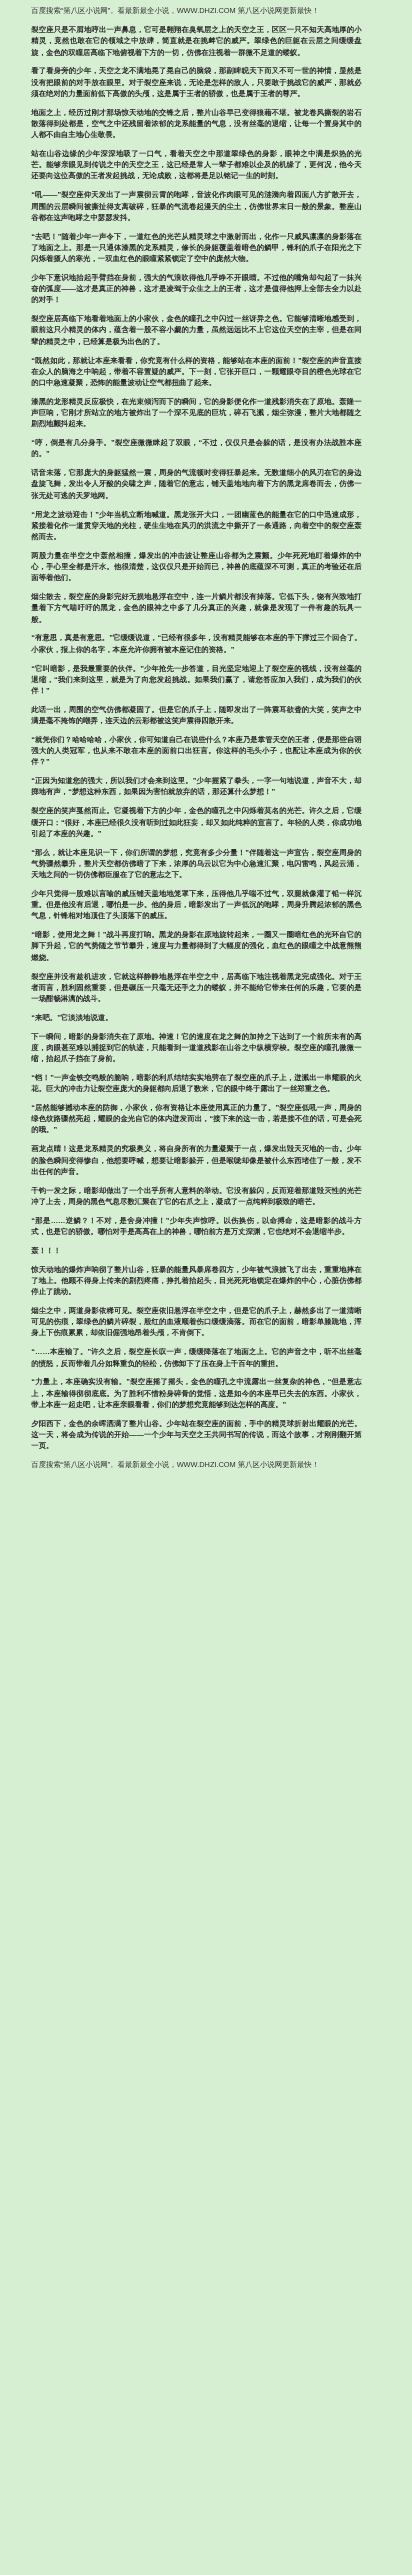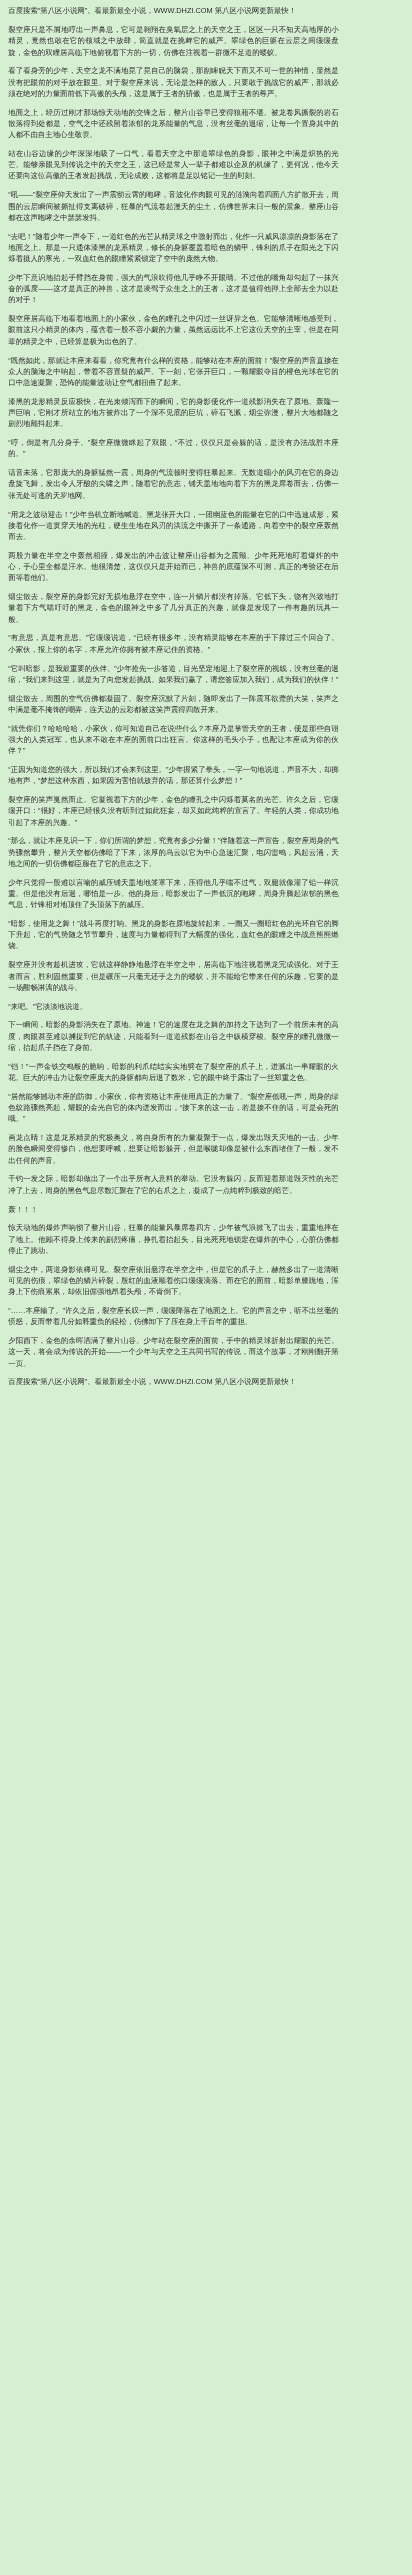--- a/index.html
+++ b/index.html
@@ -10,30 +10,32 @@
   .page {
     width: 347px;
     min-height: 2576px;
     box-sizing: border-box;
     background: #d6eed2;
     padding: 4.7px 8.3px 7px 8.3px;
     font-family: "Liberation Sans", "DejaVu Sans", sans-serif;
     color: #2b2b2b;
     font-size: 7.4px;
     line-height: 11.2px;
+    margin-left: 23px;
   }
   .site-line {
     margin: 0 0 8.3px 0;
     text-align: justify;
     word-break: break-all;
   }
   .para {
     margin: 0 0 7.7px 0;
     text-align: justify;
     word-break: break-all;
+    font-weight: bold;
   }
   .footer-line {
     margin: 3.5px 0 0 0;
     text-align: justify;
     word-break: break-all;
   }
 </style>
 </head>
 <body>
 
@@ -51,36 +53,38 @@
       <p class="para">裂空座居高临下地看着地面上的小家伙，金色的瞳孔之中闪过一丝讶异之色。它能够清晰地感受到，眼前这只小精灵的体内，蕴含着一股不容小觑的力量，虽然远远比不上它这位天空的主宰，但是在同辈的精灵之中，已经算是极为出色的了。</p>
       <p class="para">“既然如此，那就让本座来看看，你究竟有什么样的资格，能够站在本座的面前！”裂空座的声音直接在众人的脑海之中响起，带着不容置疑的威严。下一刻，它张开巨口，一颗耀眼夺目的橙色光球在它的口中急速凝聚，恐怖的能量波动让空气都扭曲了起来。</p>
       <p class="para">漆黑的龙形精灵反应极快，在光束倾泻而下的瞬间，它的身影便化作一道残影消失在了原地。轰隆一声巨响，它刚才所站立的地方被炸出了一个深不见底的巨坑，碎石飞溅，烟尘弥漫，整片大地都随之剧烈地颤抖起来。</p>
       <p class="para">“哼，倒是有几分身手。”裂空座微微眯起了双眼，“不过，仅仅只是会躲的话，是没有办法战胜本座的。”</p>
       <p class="para">话音未落，它那庞大的身躯猛然一震，周身的气流顿时变得狂暴起来。无数道细小的风刃在它的身边盘旋飞舞，发出令人牙酸的尖啸之声，随着它的意志，铺天盖地地向着下方的黑龙席卷而去，仿佛一张无处可逃的天罗地网。</p>
       <p class="para">“用龙之波动迎击！”少年当机立断地喊道。黑龙张开大口，一团幽蓝色的能量在它的口中迅速成形，紧接着化作一道贯穿天地的光柱，硬生生地在风刃的洪流之中撕开了一条通路，向着空中的裂空座轰然而去。</p>
       <p class="para">两股力量在半空之中轰然相撞，爆发出的冲击波让整座山谷都为之震颤。少年死死地盯着爆炸的中心，手心里全都是汗水。他很清楚，这仅仅只是开始而已，神兽的底蕴深不可测，真正的考验还在后面等着他们。</p>
       <p class="para">烟尘散去，裂空座的身影完好无损地悬浮在空中，连一片鳞片都没有掉落。它低下头，饶有兴致地打量着下方气喘吁吁的黑龙，金色的眼神之中多了几分真正的兴趣，就像是发现了一件有趣的玩具一般。</p>
       <p class="para">“有意思，真是有意思。”它缓缓说道，“已经有很多年，没有精灵能够在本座的手下撑过三个回合了。小家伙，报上你的名字，本座允许你拥有被本座记住的资格。”</p>
       <p class="para">“它叫暗影，是我最重要的伙伴。”少年抢先一步答道，目光坚定地迎上了裂空座的视线，没有丝毫的退缩，“我们来到这里，就是为了向您发起挑战。如果我们赢了，请您答应加入我们，成为我们的伙伴！”</p>
-      <p class="para">烟尘散去，周围的空气仿佛都凝固了。裂空座沉默了片刻，随即发出了一阵震耳欲聋的大笑，笑声之中满是毫不掩饰的嘲弄，连天边的云彩都被这笑声震得四散开来。</p>
+      <p class="para">此话一出，周围的空气仿佛都凝固了。但是它的爪子上，随即发出了一阵震耳欲聋的大笑，笑声之中满是毫不掩饰的嘲弄，连天边的云彩都被这笑声震得四散开来。</p>
       <p class="para">“就凭你们？哈哈哈哈，小家伙，你可知道自己在说些什么？本座乃是掌管天空的王者，便是那些自诩强大的人类冠军，也从来不敢在本座的面前口出狂言。你这样的毛头小子，也配让本座成为你的伙伴？”</p>
       <p class="para">“正因为知道您的强大，所以我们才会来到这里。”少年握紧了拳头，一字一句地说道，声音不大，却掷地有声，“梦想这种东西，如果因为害怕就放弃的话，那还算什么梦想！”</p>
       <p class="para">裂空座的笑声戛然而止。它凝视着下方的少年，金色的瞳孔之中闪烁着莫名的光芒。许久之后，它缓缓开口：“很好，本座已经很久没有听到过如此狂妄，却又如此纯粹的宣言了。年轻的人类，你成功地引起了本座的兴趣。”</p>
       <p class="para">“那么，就让本座见识一下，你们所谓的梦想，究竟有多少分量！”伴随着这一声宣告，裂空座周身的气势骤然攀升，整片天空都仿佛暗了下来，浓厚的乌云以它为中心急速汇聚，电闪雷鸣，风起云涌，天地之间的一切仿佛都臣服在了它的意志之下。</p>
       <p class="para">少年只觉得一股难以言喻的威压铺天盖地地笼罩下来，压得他几乎喘不过气，双腿就像灌了铅一样沉重。但是他没有后退，哪怕是一步。他的身后，暗影发出了一声低沉的咆哮，周身升腾起浓郁的黑色气息，针锋相对地顶住了头顶落下的威压。</p>
       <p class="para">“暗影，使用龙之舞！”战斗再度打响。黑龙的身影在原地旋转起来，一圈又一圈暗红色的光环自它的脚下升起，它的气势随之节节攀升，速度与力量都得到了大幅度的强化，血红色的眼瞳之中战意熊熊燃烧。</p>
       <p class="para">裂空座并没有趁机进攻，它就这样静静地悬浮在半空之中，居高临下地注视着黑龙完成强化。对于王者而言，胜利固然重要，但是碾压一只毫无还手之力的蝼蚁，并不能给它带来任何的乐趣，它要的是一场酣畅淋漓的战斗。</p>
       <p class="para">“来吧。”它淡淡地说道。</p>
       <p class="para">下一瞬间，暗影的身影消失在了原地。神速！它的速度在龙之舞的加持之下达到了一个前所未有的高度，肉眼甚至难以捕捉到它的轨迹，只能看到一道道残影在山谷之中纵横穿梭。裂空座的瞳孔微微一缩，抬起爪子挡在了身前。</p>
       <p class="para">“铛！”一声金铁交鸣般的脆响，暗影的利爪结结实实地劈在了裂空座的爪子上，迸溅出一串耀眼的火花。巨大的冲击力让裂空座庞大的身躯都向后退了数米，它的眼中终于露出了一丝郑重之色。</p>
       <p class="para">“居然能够撼动本座的防御，小家伙，你有资格让本座使用真正的力量了。”裂空座低吼一声，周身的绿色纹路骤然亮起，耀眼的金光自它的体内迸发而出，“接下来的这一击，若是接不住的话，可是会死的哦。”</p>
       <p class="para">画龙点睛！这是龙系精灵的究极奥义，将自身所有的力量凝聚于一点，爆发出毁天灭地的一击。少年的脸色瞬间变得惨白，他想要呼喊，想要让暗影躲开，但是喉咙却像是被什么东西堵住了一般，发不出任何的声音。</p>
       <p class="para">千钧一发之际，暗影却做出了一个出乎所有人意料的举动。它没有躲闪，反而迎着那道毁灭性的光芒冲了上去，周身的黑色气息尽数汇聚在了它的右爪之上，凝成了一点纯粹到极致的暗芒。</p>
+      <p class="para">“那是……逆鳞？！不对，是舍身冲撞！”少年失声惊呼。以伤换伤，以命搏命，这是暗影的战斗方式，也是它的骄傲。哪怕对手是高高在上的神兽，哪怕前方是万丈深渊，它也绝对不会退缩半步。</p>
       <p class="para">轰！！！</p>
       <p class="para">惊天动地的爆炸声响彻了整片山谷，狂暴的能量风暴席卷四方，少年被气浪掀飞了出去，重重地摔在了地上。他顾不得身上传来的剧烈疼痛，挣扎着抬起头，目光死死地锁定在爆炸的中心，心脏仿佛都停止了跳动。</p>
       <p class="para">烟尘之中，两道身影依稀可见。裂空座依旧悬浮在半空之中，但是它的爪子上，赫然多出了一道清晰可见的伤痕，翠绿色的鳞片碎裂，殷红的血液顺着伤口缓缓滴落。而在它的面前，暗影单膝跪地，浑身上下伤痕累累，却依旧倔强地昂着头颅，不肯倒下。</p>
       <p class="para">“……本座输了。”许久之后，裂空座长叹一声，缓缓降落在了地面之上。它的声音之中，听不出丝毫的愤怒，反而带着几分如释重负的轻松，仿佛卸下了压在身上千百年的重担。</p>
+      <p class="para">“力量上，本座确实没有输。”裂空座摇了摇头，金色的瞳孔之中流露出一丝复杂的神色，“但是意志上，本座输得彻彻底底。为了胜利不惜粉身碎骨的觉悟，这是如今的本座早已失去的东西。小家伙，带上本座一起走吧，让本座亲眼看看，你们的梦想究竟能够到达怎样的高度。”</p>
       <p class="para">夕阳西下，金色的余晖洒满了整片山谷。少年站在裂空座的面前，手中的精灵球折射出耀眼的光芒。这一天，将会成为传说的开始——一个少年与天空之王共同书写的传说，而这个故事，才刚刚翻开第一页。</p>
     </div>
 
   <p class="footer-line">百度搜索“第八区小说网”。看最新最全小说，WWW.DHZI.COM 第八区小说网更新最快！</p>
 </div>
 
 
 </body></html>

